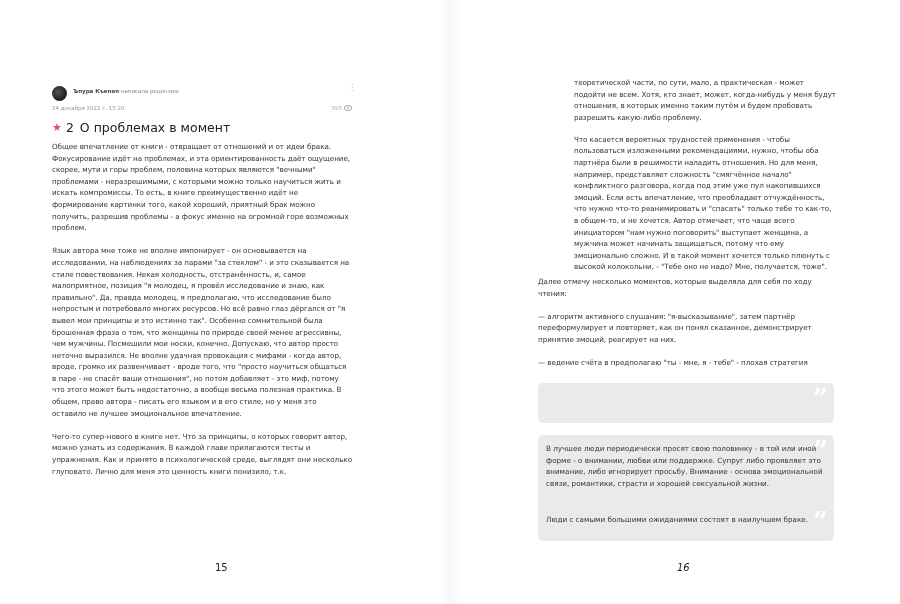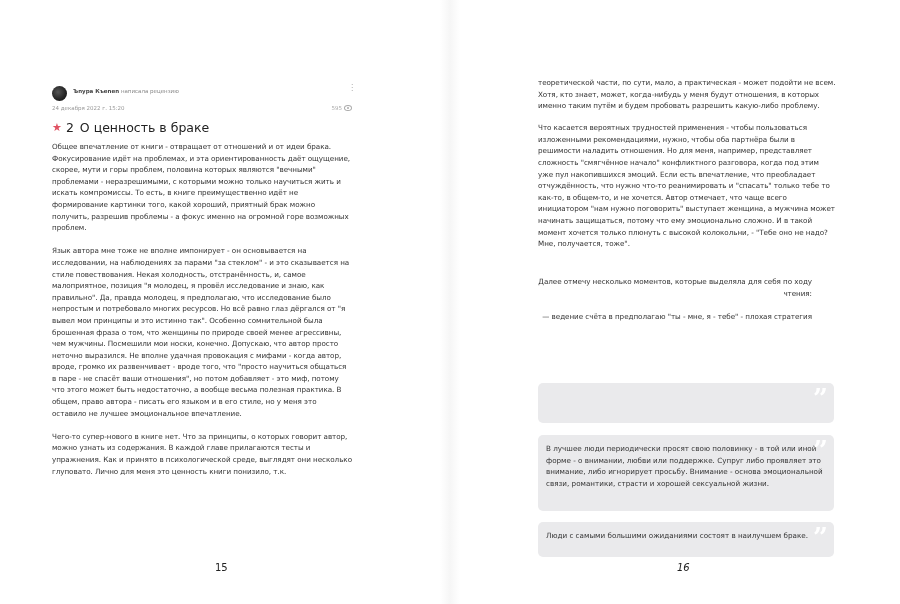--- a/index.html
+++ b/index.html
@@ -39,33 +39,33 @@
   .star-icon { color: #e05263; font-size: 11px; margin-right: 4px; }
   .rating { margin-right: 6px; }
   .para { font-size: 7.2px; line-height: 11.6px; margin: 0 0 11.6px 0; color: #333; letter-spacing: -0.05px; }
 
   .page-num { position: absolute; top: 562px; font-size: 10px; color: #222; }
   .page-left .page-num { left: 215px; text-align: right; }
   .page-right .page-num { left: 227px; font-style: italic; }
 
   
   .right-text { position: absolute; left: 88px; top: 77px; width: 298px; }
-  .right-text .para { margin-bottom: 10.5px; }
+  .right-text .para { margin-bottom: 10.5px; margin-left: 36px; }
   .moments { position: absolute; left: 88px; top: 276px; width: 300px; }
   .quote-box {
     position: absolute; left: 88px; width: 296px; background: #eaeaec; border-radius: 5px;
     padding: 8px 8px; box-sizing: border-box; font-size: 7.2px; line-height: 11.6px; color: #333;
   }
   .quote-icon {
     position: absolute; right: 6px; top: 2px; font-size: 26px; color: #ffffff; line-height: 26px;
     font-family: "DejaVu Serif", serif; font-weight: bold;
   }
   .q1 { top: 383px; height: 40px; }
   .q2 { top: 435px; height: 76px; }
-  .q3 { top: 522px; height: 35px; }
+  .q3 { top: 506px; height: 35px; }
 </style>
 </head>
 <body>
 
 <div class="gutter"></div>
 
 <div class="page page-left">
   <div class="post">
     <div class="post-head">
       <div class="avatar"></div>
@@ -75,36 +75,37 @@
       </div>
       <div class="date">24 декабря 2022 г. 15:20</div>
       <div class="more-icon">⋮</div>
       <div class="views">
         <span>595</span><span class="eye-icon"></span>
       </div>
     </div>
     <h2 class="post-title">
       <span class="star-icon">★</span>
       <span class="rating">2</span>
-      <span>О ценность в браке</span>
+      <span>О проблемах в момент</span>
     </h2>
     <p class="para">Общее впечатление от книги - отвращает от отношений и от идеи брака. Фокусирование идёт на проблемах, и эта ориентированность даёт ощущение, скорее, мути и горы проблем, половина которых являются "вечными" проблемами - неразрешимыми, с которыми можно только научиться жить и искать компромиссы. То есть, в книге преимущественно идёт не формирование картинки того, какой хороший, приятный брак можно получить, разрешив проблемы - а фокус именно на огромной горе возможных проблем.</p>
     <p class="para">Язык автора мне тоже не вполне импонирует - он основывается на исследовании, на наблюдениях за парами "за стеклом" - и это сказывается на стиле повествования. Некая холодность, отстранённость, и, самое малоприятное, позиция "я молодец, я провёл исследование и знаю, как правильно". Да, правда молодец, я предполагаю, что исследование было непростым и потребовало многих ресурсов. Но всё равно глаз дёргался от "я вывел мои принципы и это истинно так". Особенно сомнительной была брошенная фраза о том, что женщины по природе своей менее агрессивны, чем мужчины. Посмешили мои носки, конечно. Допускаю, что автор просто неточно выразился. Не вполне удачная провокация с мифами - когда автор, вроде, громко их развенчивает - вроде того, что "просто научиться общаться в паре - не спасёт ваши отношения", но потом добавляет - это миф, потому что этого может быть недостаточно, а вообще весьма полезная практика. В общем, право автора - писать его языком и в его стиле, но у меня это оставило не лучшее эмоциональное впечатление.</p>
     <p class="para">Чего-то супер-нового в книге нет. Что за принципы, о которых говорит автор, можно узнать из содержания. В каждой главе прилагаются тесты и упражнения. Как и принято в психологической среде, выглядят они несколько глуповато. Лично для меня это ценность книги понизило, т.к.</p>
   </div>
   <div class="page-num">15</div>
 </div>
 
 <div class="page page-right" style="left:0;width:900px;">
   <div class="right-text" style="left:538px;">
     <p class="para">теоретической части, по сути, мало, а практическая - может подойти не всем. Хотя, кто знает, может, когда-нибудь у меня будут отношения, в которых именно таким путём и будем пробовать разрешить какую-либо проблему.</p>
     <p class="para">Что касается вероятных трудностей применения - чтобы пользоваться изложенными рекомендациями, нужно, чтобы оба партнёра были в решимости наладить отношения. Но для меня, например, представляет сложность "смягчённое начало" конфликтного разговора, когда под этим уже пул накопившихся эмоций. Если есть впечатление, что преобладает отчуждённость, что нужно что-то реанимировать и "спасать" только тебе то как-то, в общем-то, и не хочется. Автор отмечает, что чаще всего инициатором "нам нужно поговорить" выступает женщина, а мужчина может начинать защищаться, потому что ему эмоционально сложно. И в такой момент хочется только плюнуть с высокой колокольни, - "Тебе оно не надо? Мне, получается, тоже".</p>
   </div>
-  <div class="moments" style="left:512px;text-align:right;">
+  <div class="moments" style="left:538px;">
     <p class="para">Далее отмечу несколько моментов, которые выделяла для себя по ходу чтения:</p>
+    <p class="para">— алгоритм активного слушания: "я-высказывание", затем партнёр переформулирует и повторяет, как он понял сказанное, демонстрирует принятие эмоций, реагирует на них.</p>
     <p class="para">— ведение счёта в предполагаю "ты - мне, я - тебе" - плохая стратегия</p>
   </div>
   <div class="quote-box q1" style="left:538px;">
     <span class="quote-icon">”</span>
   </div>
   <div class="quote-box q2" style="left:538px;">
     <span class="quote-icon">”</span>
     <span>В лучшее люди периодически просят свою половинку - в той или иной форме - о внимании, любви или поддержке. Супруг либо проявляет это внимание, либо игнорирует просьбу. Внимание - основа эмоциональной связи, романтики, страсти и хорошей сексуальной жизни.</span>
   </div>
   <div class="quote-box q3" style="left:538px;">

